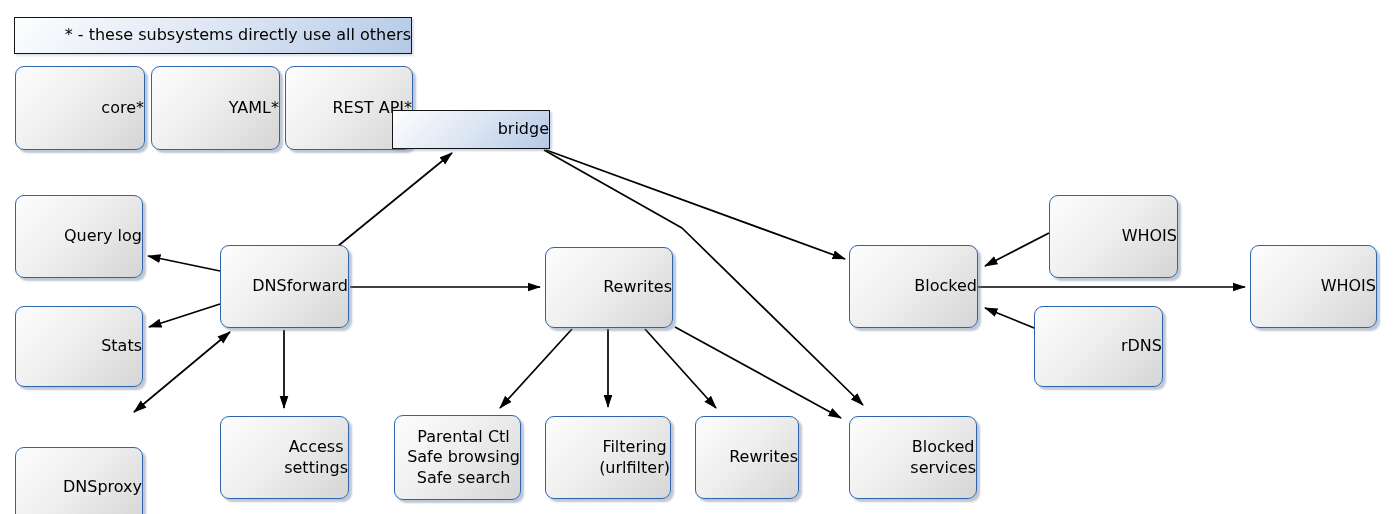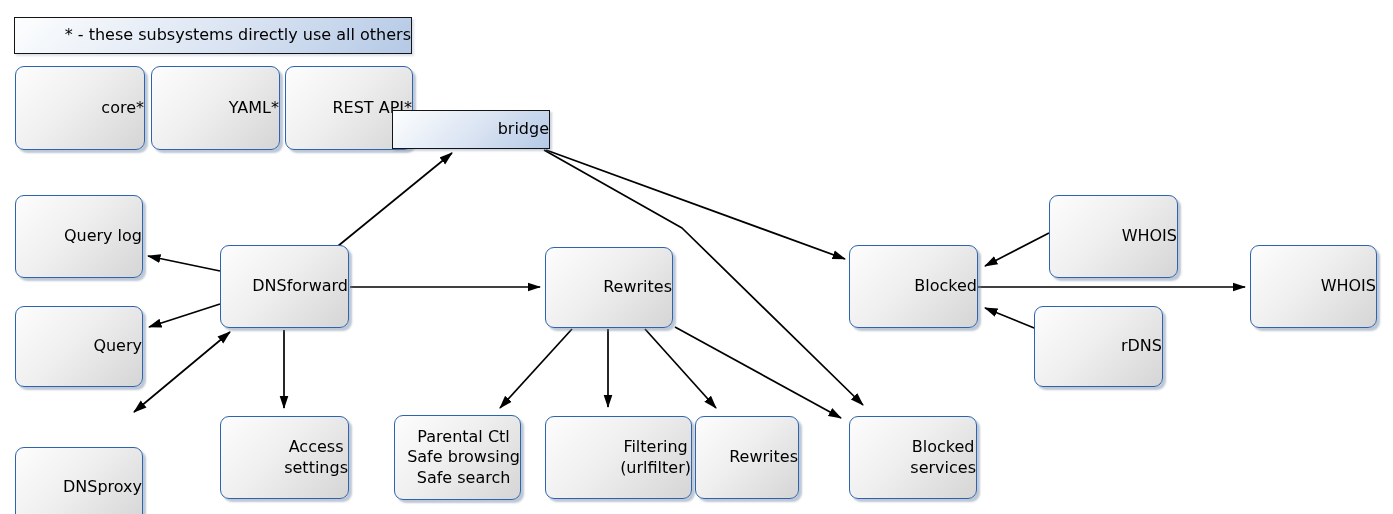--- a/index.html
+++ b/index.html
@@ -76,30 +76,30 @@
         <polyline class="edge" points="978,287 1245,287" marker-end="url(#ae)"></polyline>
       </g>
   </svg>
   <div id="nodes">
       <div class="node note" style="left: 14px; top: 17px; width: 398px; height: 37px;"><span>* - these subsystems directly use all others</span></div>
       <div class="node gray" style="left: 15px; top: 66px; width: 130px; height: 84px;"><span>core*</span></div>
       <div class="node gray" style="left: 151px; top: 66px; width: 129px; height: 84px; padding-left: 36px;"><span>YAML*</span></div>
       <div class="node gray" style="left: 285px; top: 66px; width: 128px; height: 84px;"><span>REST API*</span></div>
       <div class="node blueflat" style="left: 392px; top: 110px; width: 158px; height: 39px;"><span>bridge</span></div>
       <div class="node gray" style="left: 15px; top: 195px; width: 128px; height: 83px;"><span>Query log</span></div>
-      <div class="node gray" style="left: 15px; top: 306px; width: 128px; height: 81px;"><span>Query</span></div>
+      <div class="node gray" style="left: 15px; top: 306px; width: 128px; height: 81px;"><span>Stats</span></div>
       <div class="node gray" style="left: 15px; top: 417px; width: 128px; height: 81px; margin-top: 30px;"><span>DNSproxy</span></div>
       <div class="node gray" style="left: 220px; top: 245px; width: 129px; height: 83px;"><span>DNSforward</span></div>
       <div class="node gray" style="left: 220px; top: 416px; width: 129px; height: 83px;"><span>Access
 settings</span></div>
       <div class="node gray" style="left: 394px; top: 415px; width: 127px; height: 85px;"><span>Parental Ctl
 Safe browsing
 Safe search</span></div>
       <div class="node gray" style="left: 545px; top: 247px; width: 128px; height: 81px;"><span>Rewrites</span></div>
-      <div class="node gray" style="left: 545px; top: 416px; width: 147px; height: 83px;"><span>Filtering
+      <div class="node gray" style="left: 545px; top: 416px; width: 126px; height: 83px;"><span>Filtering
 (urlfilter)</span></div>
       <div class="node gray" style="left: 695px; top: 416px; width: 104px; height: 83px;"><span>Rewrites</span></div>
       <div class="node gray" style="left: 849px; top: 416px; width: 128px; height: 83px;"><span>Blocked
 services</span></div>
       <div class="node gray" style="left: 849px; top: 245px; width: 129px; height: 83px;"><span>Blocked</span></div>
       <div class="node gray" style="left: 1049px; top: 195px; width: 129px; height: 83px;"><span>WHOIS</span></div>
       <div class="node gray" style="left: 1034px; top: 306px; width: 129px; height: 81px;"><span>rDNS</span></div>
       <div class="node gray" style="left: 1250px; top: 245px; width: 127px; height: 83px;"><span>WHOIS</span></div>
     </div>
 </div>

